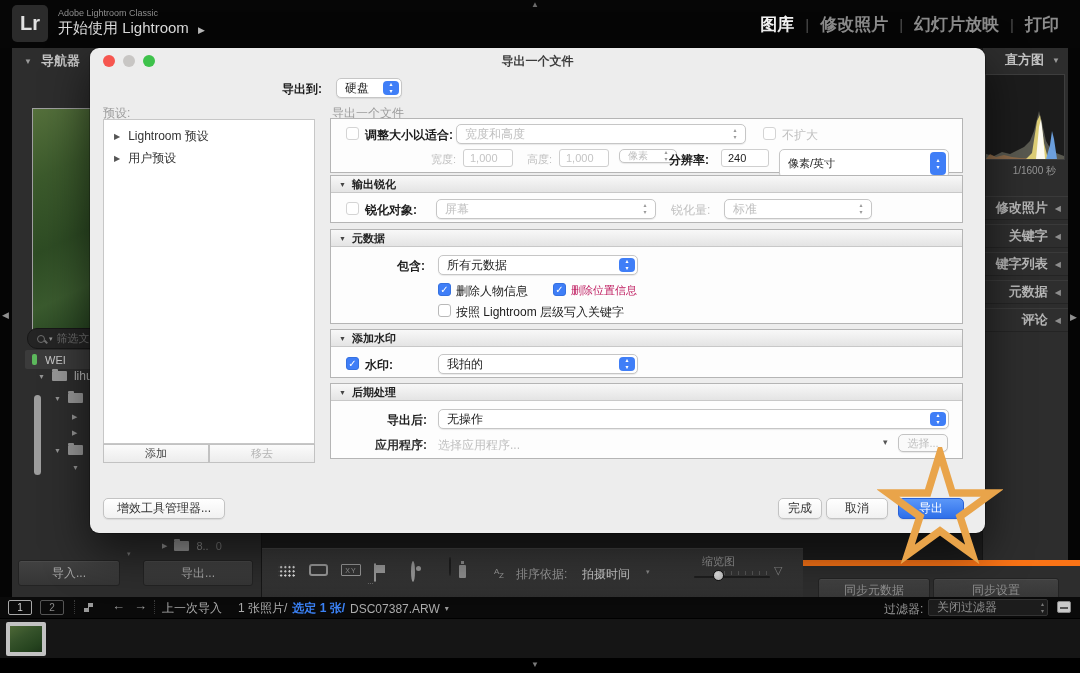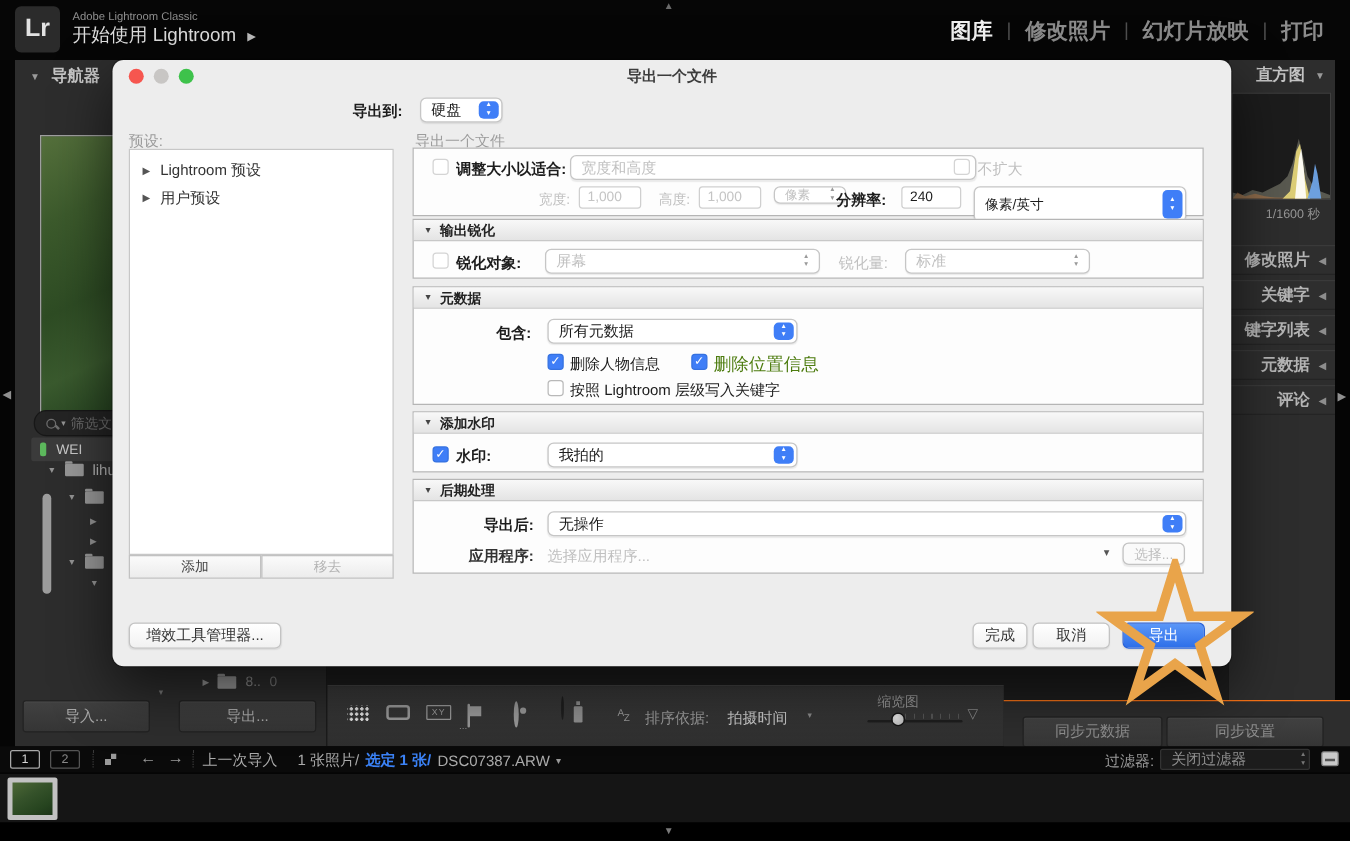--- a/index.html
+++ b/index.html
@@ -73,21 +73,21 @@
   .sort-ic::before{content:"A";position:absolute;left:0;top:-2px}
   .sort-ic::after{content:"Z";position:absolute;left:5px;bottom:-2px}
   .tlabel{position:absolute;font-size:12px;color:#9a9a9a}
   .tvalue{position:absolute;font-size:12px;color:#c8c8c8}
   .slider-track{position:absolute;left:432px;top:27px;width:76px;height:2px;background:#1e1e1e;border-radius:1px}
   .slider-ticks{position:absolute;left:455px;top:22px;width:52px;height:4px;background:repeating-linear-gradient(90deg,#565656 0 1px,transparent 1px 7px)}
   .slider-thumb{position:absolute;left:451px;top:21px;width:11px;height:11px;border-radius:50%;background:radial-gradient(circle at 35% 30%,#e6e6e6,#b5b5b5);border:1px solid #141414}
   .tb-collapse{position:absolute;left:512px;top:15px;color:#8a8a8a;font-size:11px}
   .tb-collapse::before{content:"▽"}
   
-  .brpanel{position:absolute;left:803px;top:560px;width:277px;height:49px;background:#2d2d2d;border-top:1px solid #f97316}
+  .brpanel{position:absolute;left:803px;top:560px;width:277px;height:49px;background:#2d2d2d;border-top:6px solid #f97316}
   
   .statusbar{position:absolute;left:0;top:597px;width:1080px;height:21px;background:#0a0a0a}
   .winbtn{position:absolute;top:3px;width:24px;height:15px;border-radius:2px;font-size:10px;display:flex;align-items:center;justify-content:center}
   .vsep{position:absolute;top:3px;height:14px;border-left:1px dotted #3a3a3a}
   .gridgo{position:absolute;left:84px;top:6px;width:9px;height:9px;background:conic-gradient(#999 0 25%,transparent 0 50%,#999 0 75%,transparent 0);background-size:100% 100%}
   .navarr{position:absolute;top:1px;font-size:13px;font-weight:bold;color:#9a9a9a}
   .arrL::before{content:"←"} .arrR::before{content:"→"}
   .crumb{position:absolute;left:162px;top:3px;font-size:12px;color:#ababab;display:flex;gap:5px;align-items:center}
   .crumb .sel{color:#3b82f6;font-weight:bold}
   .crumb .car{font-size:8px;color:#999}
@@ -330,21 +330,21 @@
         <span class="tri i-right"></span>
         <span>用户预设</span>
       </div>
     </div>
     <div class="flatbtn" style="left:13px;color:#444">添加</div>
     <div class="flatbtn" style="left:119px;color:#b3b3b3">移去</div>
 
     <div class="secbox" style="top:70px;height:55px">
       <span class="cb dis" style="left:15px;top:8px"></span>
       <span class="blabel abs" style="left:34px;top:8px">调整大小以适合:</span>
-      <div class="dd dis" style="left:125px;top:5px;width:325px">
+      <div class="dd dis" style="left:125px;top:5px;width:290px">
         <span>宽度和高度</span>
         <span class="step gray"></span>
       </div>
       <span class="cb dis" style="left:432px;top:8px"></span>
       <span class="glabel abs" style="left:451px;top:8px">不扩大</span>
       <span class="glabel abs" style="left:100px;top:33px;font-size:11px">宽度:</span>
       <div class="inp" style="left:132px;top:30px;width:50px;color:#c4c4c4">1,000</div>
       <span class="glabel abs" style="left:196px;top:33px;font-size:11px">高度:</span>
       <div class="inp" style="left:228px;top:30px;width:50px;color:#c4c4c4">1,000</div>
       <div class="dd dis" style="left:288px;top:30px;width:58px;height:14px;font-size:10px">
@@ -383,21 +383,21 @@
         <span>元数据</span>
       </div>
       <span class="blabel abs" style="left:66px;top:28px">包含:</span>
       <div class="dd" style="left:107px;top:25px;width:200px">
         <span>所有元数据</span>
         <span class="step"></span>
       </div>
       <span class="cb on" style="left:107px;top:53px"></span>
       <span class="abs" style="left:125px;top:53px;font-size:12px;color:#1c1c1c">删除人物信息</span>
       <span class="cb on" style="left:222px;top:53px"></span>
-      <span class="abs" style="left:240px;top:53px;font-size:14px;color:#4d7c0f">删除位置信息</span>
+      <span class="abs" style="left:240px;top:53px;font-size:11px;color:#be185d">删除位置信息</span>
       <span class="cb" style="left:107px;top:74px"></span>
       <span class="abs" style="left:125px;top:74px;font-size:12px;color:#1c1c1c">按照 Lightroom 层级写入关键字</span>
     </div>
 
     <div class="secbox" style="top:335px;height:76px">
       <div class="sechead">
         <span class="tri i-down"></span>
         <span>后期处理</span>
       </div>
       <span class="blabel abs" style="left:56px;top:28px">导出后:</span>

